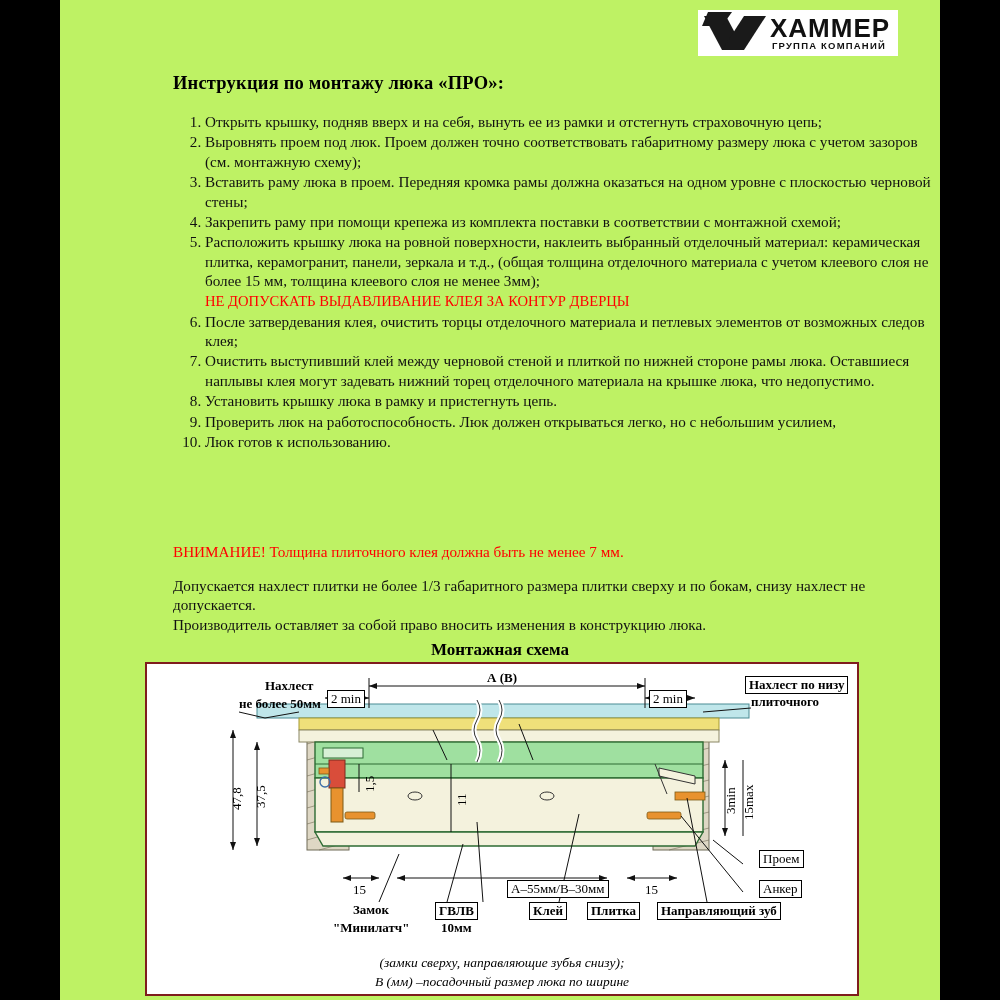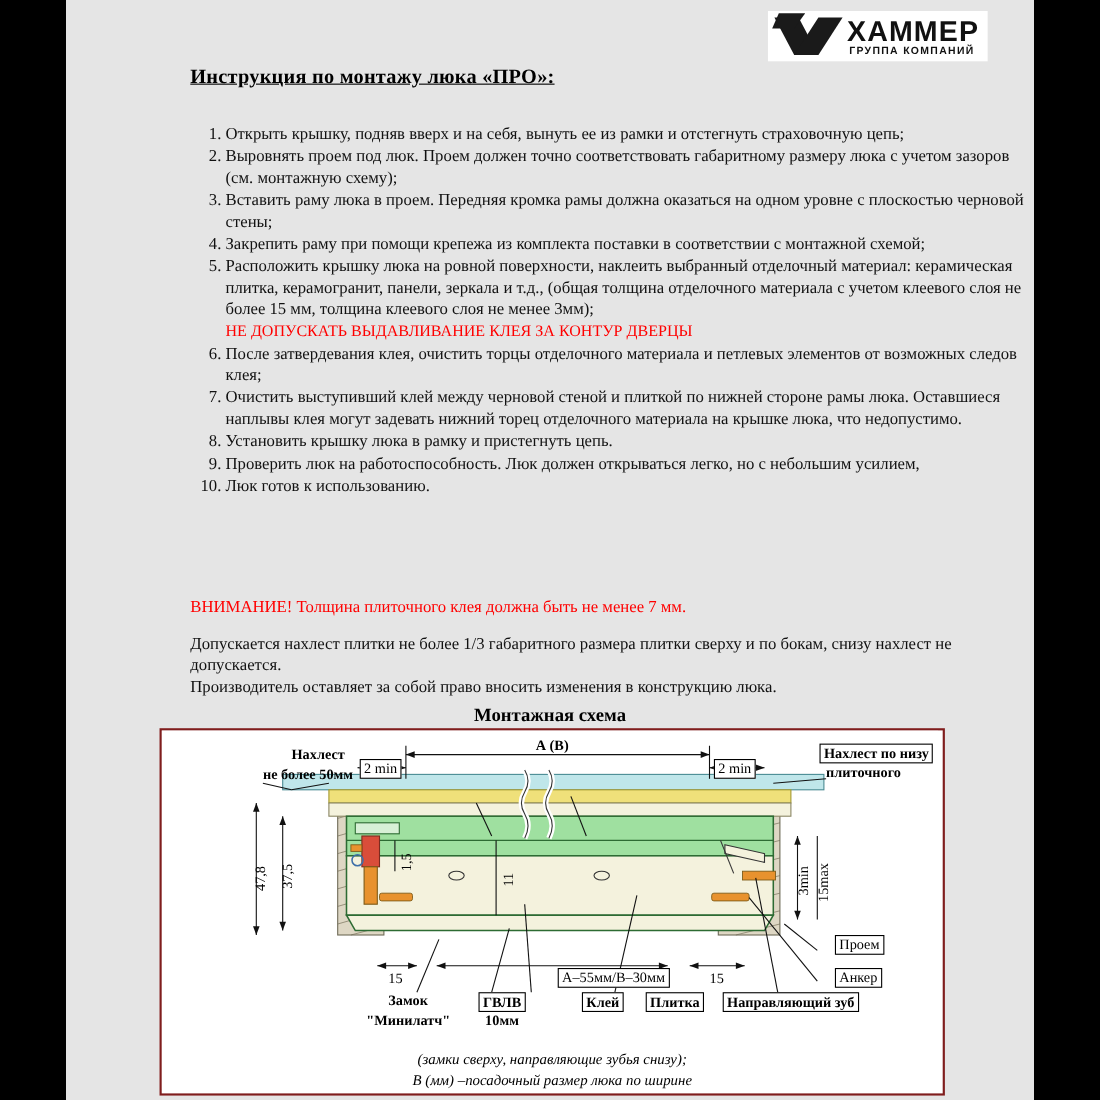--- a/index.html
+++ b/index.html
@@ -12,43 +12,42 @@
     height: 1000px;
     overflow: hidden;
     font-family: "Liberation Serif", serif;
   }
   .page {
     position: absolute;
     left: 60px;
     top: 0;
     width: 880px;
     height: 1000px;
-    background: #e5e5e5;
+    background: #bef264;
   }
   
   .logo-wrap {
     position: absolute;
     right: 42px;
     top: 10px;
     width: 200px;
     height: 46px;
   }
   .logo-svg { display:block; }
 
   
   .doc-title {
     position: absolute;
     left: 113px;
-    top: 60px;
+    top: 73px;
     font-family: "Liberation Serif", serif;
     font-size: 18.5px;
     font-weight: bold;
     color: #000;
     letter-spacing: 0.2px;
-    text-decoration: underline;
   }
 
   
   ol.steps {
     position: absolute;
     left: 113px;
     top: 112px;
     width: 740px;
     margin: 0;
     padding: 0 0 0 32px;

